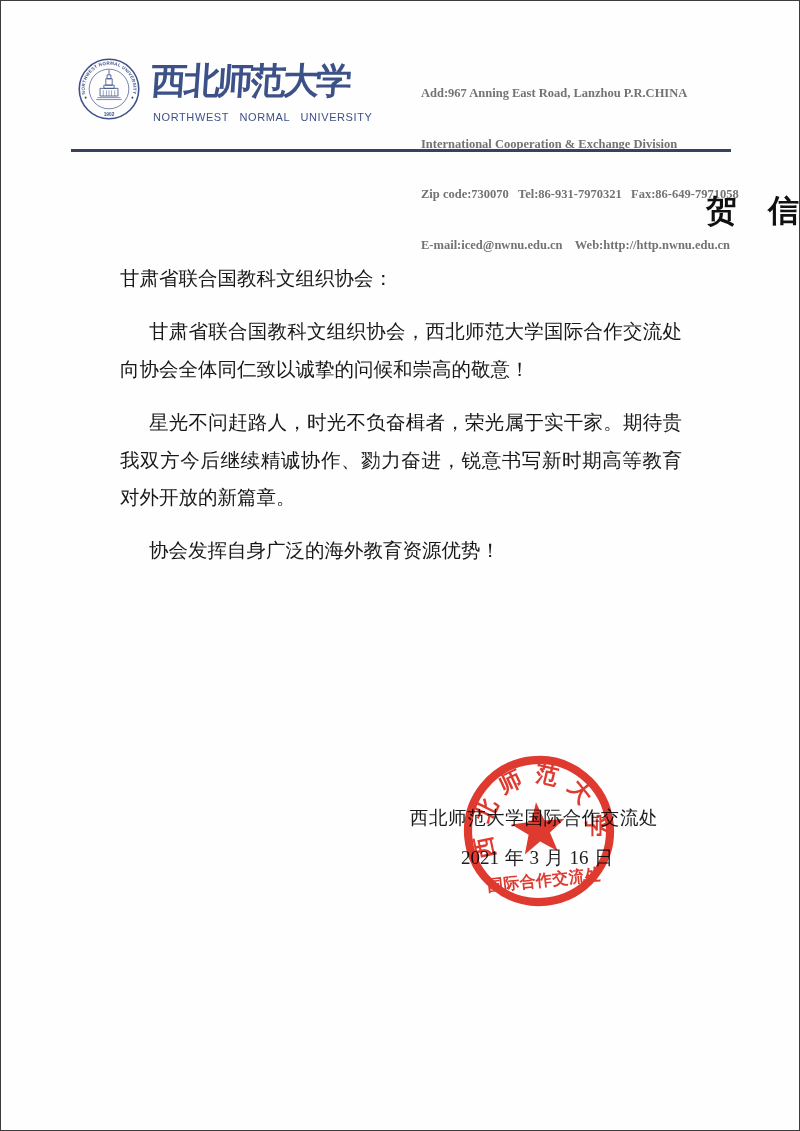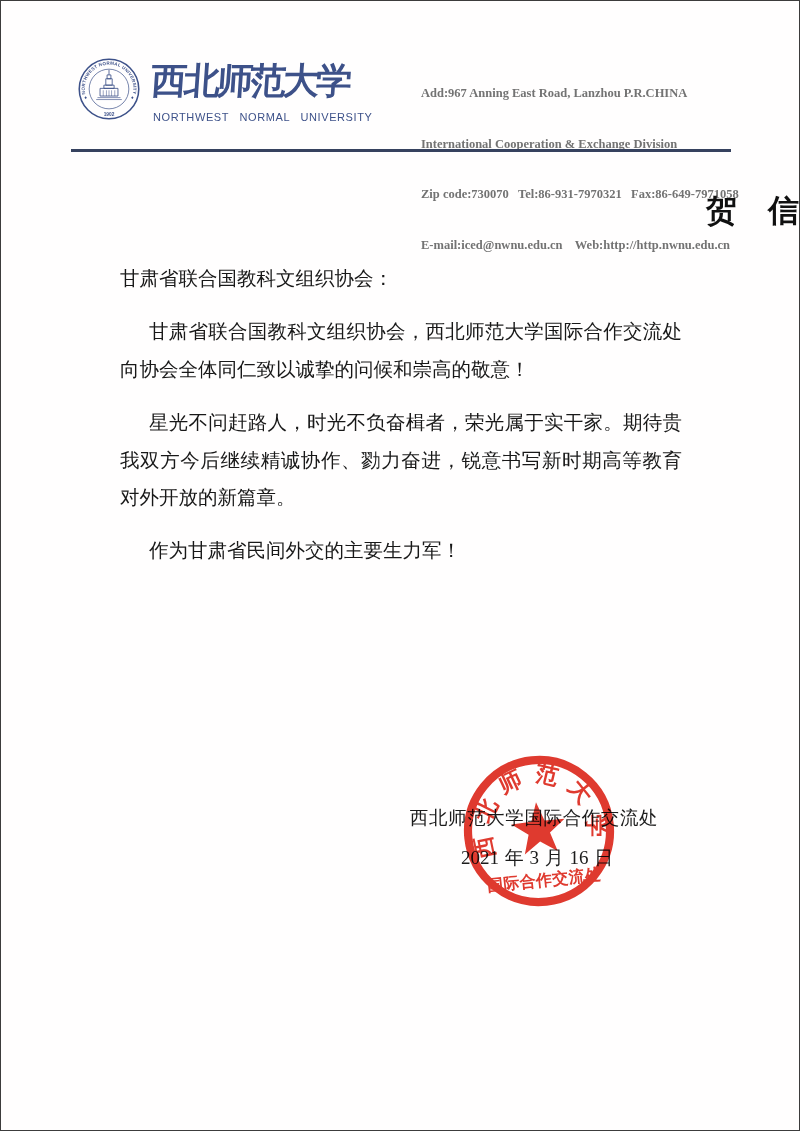--- a/index.html
+++ b/index.html
@@ -118,21 +118,21 @@
   </div>
 
   <div class="divider"></div>
 
   <div class="title">贺　信</div>
 
   <div class="body-text">
     <p class="salutation">甘肃省联合国教科文组织协会：</p>
     <p>甘肃省联合国教科文组织协会，西北师范大学国际合作交流处向协会全体同仁致以诚挚的问候和崇高的敬意！</p>
     <p>星光不问赶路人，时光不负奋楫者，荣光属于实干家。期待贵我双方今后继续精诚协作、勠力奋进，锐意书写新时期高等教育对外开放的新篇章。</p>
-    <p>作为甘肃省民间外交的主要生力军！</p>
+    <p>协会发挥自身广泛的海外教育资源优势！</p>
   </div>
 
   <div class="sig-org">西北师范大学国际合作交流处</div>
   <div class="sig-date">2021 年 3 月 16 日</div>
 
   <svg class="stamp" viewBox="0 0 200 200">
     <circle cx="100" cy="100" r="91" fill="none" stroke="#dc2418" stroke-width="10.5"></circle>
     <defs>
       <path id="stampArc" d="M 45.4,131.5 A 63,63 0 1 1 154.6,131.5" fill="none"></path>
     </defs>

